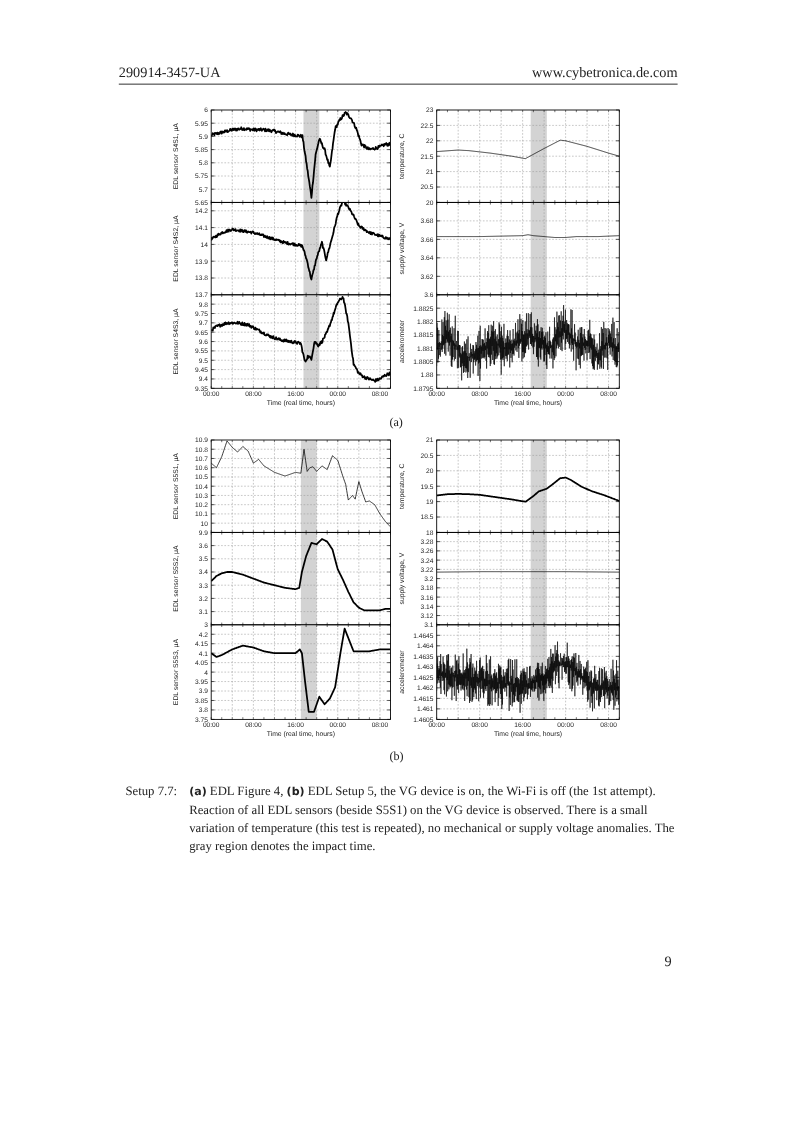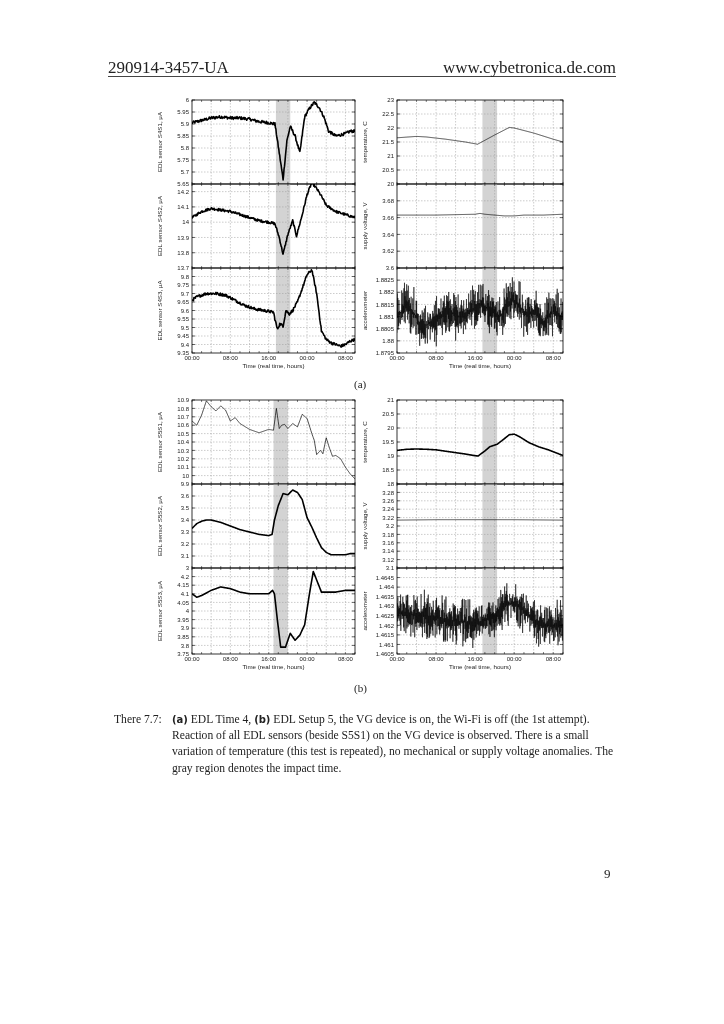--- a/index.html
+++ b/index.html
@@ -1,17 +1,17 @@
 <!DOCTYPE html>
 <html><head>
 <meta charset="utf-8">
 <style>
   html, body { margin:0; padding:0; background:#ffffff; }
   body { width:724px; height:1024px; position:relative; overflow:hidden; font-family:"DejaVu Serif", serif; color:#222; }
-  .header { position:absolute; left:108px; top:58px; width:508px; height:18px; border-bottom:1px solid #444; font-family:"Liberation Serif", serif; font-size:17px; }
+  .header { position:absolute; left:108px; top:58px; width:508px; height:18px; border-bottom:1px solid #444; font-family:"Liberation Serif", serif; font-size:13px; }
   .header .l { position:absolute; left:0; top:0; }
   .header .r { position:absolute; right:0; top:0;margin-left:21px; }
   svg text { font-family:"Liberation Sans", sans-serif; }
   .sublabel { position:absolute; font-family:"Liberation Serif", serif; font-size:11px; }
   .caption { position:absolute; left:114px; top:712px; width:510px; font-family:"Liberation Serif", serif; font-size:11.6px; line-height:16.2px; }
   .caption .lead { float:left; width:58px; }
   .caption .body { margin-left:58px; }
   .caption b { font-family:"DejaVu Sans", sans-serif; font-size:10px; font-weight:bold; }
   .pagenum { position:absolute; left:604px; top:866px; font-family:"Liberation Serif", serif; font-size:13px; }
 </style>
@@ -1055,17 +1055,17 @@
       </clipPath>
       <path d="M397.00 628.02 L397.28 603.27 L397.55 621.30 L397.83 597.40 L398.11 615.55 L398.38 607.11 L398.66 618.36 L398.94 608.89 L399.21 620.72 L399.49 607.61 L399.77 614.33 L400.04 601.03 L400.32 625.04 L400.60 594.56 L400.87 630.91 L401.15 603.76 L401.43 614.49 L401.70 611.38 L401.98 619.03 L402.26 610.39 L402.53 615.87 L402.81 596.62 L403.09 618.61 L403.36 602.14 L403.64 627.43 L403.92 603.51 L404.19 631.17 L404.47 604.28 L404.75 616.06 L405.02 611.63 L405.30 615.88 L405.58 607.72 L405.85 633.20 L406.13 595.58 L406.41 618.37 L406.68 600.58 L406.96 628.48 L407.24 594.91 L407.51 622.23 L407.79 594.79 L408.07 626.73 L408.34 609.48 L408.62 623.05 L408.90 605.29 L409.17 624.79 L409.45 612.44 L409.73 623.96 L410.00 607.53 L410.28 623.87 L410.56 606.85 L410.83 636.57 L411.11 611.27 L411.39 625.04 L411.66 605.04 L411.94 615.16 L412.22 611.71 L412.49 624.47 L412.77 613.64 L413.05 632.59 L413.32 609.99 L413.60 619.41 L413.88 595.10 L414.15 615.86 L414.43 609.35 L414.71 637.31 L414.98 600.74 L415.26 623.80 L415.54 599.80 L415.81 626.85 L416.09 613.00 L416.37 623.26 L416.64 603.13 L416.92 630.15 L417.20 596.40 L417.47 622.26 L417.75 608.47 L418.03 622.50 L418.30 608.95 L418.58 622.76 L418.86 612.04 L419.13 627.75 L419.41 612.39 L419.69 622.41 L419.96 611.47 L420.24 625.91 L420.52 613.13 L420.79 626.86 L421.07 594.06 L421.35 623.22 L421.62 611.49 L421.90 627.52 L422.18 609.23 L422.45 637.27 L422.73 611.52 L423.01 624.14 L423.28 608.30 L423.56 616.93 L423.84 605.98 L424.11 626.85 L424.39 589.69 L424.67 632.98 L424.94 602.15 L425.22 623.40 L425.50 608.14 L425.77 619.22 L426.05 607.52 L426.33 633.84 L426.60 604.08 L426.88 639.03 L427.16 598.32 L427.43 637.26 L427.71 601.96 L427.99 623.30 L428.26 594.58 L428.54 625.25 L428.82 615.83 L429.09 638.08 L429.37 606.94 L429.65 636.67 L429.92 603.23 L430.20 629.30 L430.48 615.61 L430.75 633.74 L431.03 612.63 L431.31 625.68 L431.58 606.91 L431.86 627.10 L432.14 610.38 L432.41 630.41 L432.69 609.54 L432.97 635.56 L433.24 600.75 L433.52 620.29 L433.80 615.35 L434.07 623.80 L434.35 612.54 L434.63 621.46 L434.90 616.26 L435.18 637.46 L435.46 610.02 L435.73 624.97 L436.01 600.04 L436.29 620.29 L436.56 597.78 L436.84 634.26 L437.12 608.46 L437.39 626.37 L437.67 607.35 L437.95 618.70 L438.22 606.57 L438.50 625.98 L438.78 605.31 L439.05 629.49 L439.33 610.17 L439.61 634.35 L439.88 608.20 L440.16 630.37 L440.44 616.96 L440.71 623.89 L440.99 617.08 L441.27 626.47 L441.54 610.31 L441.82 628.22 L442.10 595.37 L442.37 623.83 L442.65 602.86 L442.93 623.75 L443.20 609.90 L443.48 641.62 L443.76 618.34 L444.03 640.29 L444.31 612.68 L444.59 622.15 L444.86 599.56 L445.14 641.78 L445.42 618.07 L445.69 640.17 L445.97 596.64 L446.25 626.13 L446.52 614.66 L446.80 628.45 L447.08 613.25 L447.35 641.24 L447.63 616.67 L447.91 624.90 L448.18 618.68 L448.46 627.57 L448.74 612.34 L449.01 626.10 L449.29 611.81 L449.57 626.43 L449.84 608.31 L450.12 638.29 L450.40 614.24 L450.67 630.33 L450.95 612.26 L451.23 629.93 L451.50 611.21 L451.78 628.25 L452.06 616.50 L452.33 625.99 L452.61 620.14 L452.89 641.77 L453.16 603.46 L453.44 634.45 L453.72 607.87 L453.99 621.57 L454.27 604.96 L454.55 625.87 L454.82 606.99 L455.10 630.87 L455.38 606.00 L455.65 635.43 L455.93 613.80 L456.21 644.68 L456.48 618.61 L456.76 640.49 L457.04 615.22 L457.31 625.67 L457.59 608.53 L457.87 626.01 L458.14 615.50 L458.42 624.79 L458.70 614.23 L458.97 628.78 L459.25 611.10 L459.53 624.76 L459.80 621.09 L460.08 625.33 L460.36 607.97 L460.63 633.08 L460.91 611.89 L461.19 622.06 L461.46 607.65 L461.74 623.43 L462.02 599.90 L462.29 623.01 L462.57 598.81 L462.85 646.38 L463.12 619.55 L463.40 634.02 L463.68 620.88 L463.95 640.92 L464.23 599.16 L464.51 622.42 L464.78 614.40 L465.06 628.88 L465.34 616.83 L465.61 642.19 L465.89 600.01 L466.17 638.90 L466.44 608.57 L466.72 631.50 L467.00 621.74 L467.27 638.12 L467.55 620.90 L467.83 638.31 L468.10 599.38 L468.38 632.94 L468.66 616.37 L468.93 628.84 L469.21 616.02 L469.49 624.63 L469.76 599.31 L470.04 636.88 L470.32 615.60 L470.59 636.82 L470.87 617.58 L471.15 637.96 L471.42 616.50 L471.70 638.21 L471.98 621.36 L472.25 631.74 L472.53 617.62 L472.81 647.97 L473.08 613.33 L473.36 631.13 L473.64 609.77 L473.91 639.82 L474.19 611.74 L474.47 630.55 L474.74 618.62 L475.02 630.54 L475.30 608.42 L475.57 627.45 L475.85 610.42 L476.13 637.46 L476.40 607.50 L476.68 633.96 L476.96 610.60 L477.23 624.51 L477.51 613.46 L477.79 631.03 L478.06 610.92 L478.34 630.33 L478.62 618.53 L478.89 624.79 L479.17 606.39 L479.45 635.64 L479.72 621.34 L480.00 631.58 L480.28 616.63 L480.55 626.24 L480.83 620.99 L481.11 625.54 L481.38 606.04 L481.66 625.85 L481.94 605.35 L482.21 633.55 L482.49 616.78 L482.77 626.25 L483.04 618.98 L483.32 627.19 L483.60 614.75 L483.87 628.61 L484.15 616.76 L484.43 625.66 L484.70 618.07 L484.98 621.02 L485.26 613.56 L485.53 628.90 L485.81 614.92 L486.09 628.00 L486.36 618.25 L486.64 625.85 L486.92 608.64 L487.19 626.32 L487.47 614.01 L487.75 619.91 L488.02 607.18 L488.30 620.55 L488.58 602.49 L488.85 634.23 L489.13 606.66 L489.41 624.45 L489.68 602.68 L489.96 636.91 L490.24 608.24 L490.51 625.22 L490.79 612.10 L491.07 626.60 L491.34 613.83 L491.62 631.09 L491.90 605.65 L492.17 618.83 L492.45 612.80 L492.73 630.54 L493.00 602.39 L493.28 623.07 L493.56 612.16 L493.83 629.52 L494.11 614.44 L494.39 637.20 L494.66 613.36 L494.94 627.12 L495.22 613.22 L495.49 622.53 L495.77 605.43 L496.05 630.32 L496.32 611.20 L496.60 621.30 L496.88 608.31 L497.15 625.57 L497.43 607.52 L497.71 616.86 L497.98 598.93 L498.26 619.31 L498.54 609.21 L498.81 623.80 L499.09 597.32 L499.37 625.47 L499.64 606.65 L499.92 621.07 L500.20 603.34 L500.47 623.28 L500.75 589.93 L501.03 625.21 L501.30 597.20 L501.58 617.12 L501.86 601.28 L502.13 629.94 L502.41 594.24 L502.69 618.87 L502.96 594.28 L503.24 611.24 L503.52 602.85 L503.79 609.45 L504.07 600.95 L504.35 610.25 L504.62 586.44 L504.90 622.04 L505.18 596.84 L505.45 606.89 L505.73 593.88 L506.01 614.40 L506.28 590.96 L506.56 605.65 L506.84 583.27 L507.11 610.70 L507.39 594.78 L507.67 620.81 L507.94 600.35 L508.22 625.71 L508.50 601.49 L508.77 605.39 L509.05 602.18 L509.33 605.62 L509.60 593.86 L509.88 604.13 L510.16 603.41 L510.43 605.03 L510.71 598.01 L510.99 617.96 L511.26 598.37 L511.54 604.52 L511.82 600.72 L512.09 606.32 L512.37 596.33 L512.65 606.47 L512.92 594.25 L513.20 610.96 L513.48 601.80 L513.75 609.33 L514.03 601.30 L514.31 612.49 L514.58 597.27 L514.86 612.35 L515.14 597.61 L515.41 606.72 L515.69 584.26 L515.97 606.35 L516.24 600.74 L516.52 620.08 L516.80 596.53 L517.07 622.83 L517.35 598.71 L517.63 621.14 L517.90 601.00 L518.18 626.33 L518.46 604.14 L518.73 607.31 L519.01 599.99 L519.29 609.63 L519.56 599.34 L519.84 628.48 L520.12 596.62 L520.39 626.06 L520.67 601.83 L520.95 623.26 L521.22 597.08 L521.50 615.36 L521.78 594.02 L522.05 610.07 L522.33 597.92 L522.61 632.96 L522.88 607.34 L523.16 614.00 L523.44 593.63 L523.71 613.30 L523.99 606.26 L524.27 620.26 L524.54 602.62 L524.82 618.90 L525.10 610.25 L525.37 623.35 L525.65 608.22 L525.93 615.60 L526.20 595.40 L526.48 616.07 L526.76 609.76 L527.03 615.50 L527.31 600.86 L527.59 622.19 L527.86 608.34 L528.14 618.33 L528.42 603.58 L528.69 616.65 L528.97 611.95 L529.25 617.55 L529.52 614.66 L529.80 631.60 L530.08 614.26 L530.35 619.95 L530.63 606.02 L530.91 625.69 L531.18 608.87 L531.46 620.51 L531.74 608.15 L532.01 624.23 L532.29 607.01 L532.57 620.71 L532.84 610.27 L533.12 623.30 L533.40 601.74 L533.67 627.80 L533.95 611.09 L534.23 637.86 L534.50 600.16 L534.78 636.05 L535.06 614.55 L535.33 627.76 L535.61 619.89 L535.89 626.94 L536.16 610.73 L536.44 643.38 L536.72 619.22 L536.99 624.85 L537.27 609.42 L537.55 632.96 L537.82 610.23 L538.10 638.98 L538.38 620.52 L538.65 646.66 L538.93 620.80 L539.21 630.82 L539.48 617.34 L539.76 629.62 L540.04 616.28 L540.31 644.05 L540.59 605.31 L540.87 626.04 L541.14 616.66 L541.42 627.78 L541.70 612.76 L541.97 628.12 L542.25 619.86 L542.53 636.52 L542.80 618.13 L543.08 627.98 L543.36 618.00 L543.63 627.38 L543.91 622.37 L544.19 641.36 L544.46 610.04 L544.74 642.16 L545.02 607.11 L545.29 635.61 L545.57 623.79 L545.85 638.15 L546.12 622.61 L546.40 631.74 L546.68 607.54 L546.95 633.76 L547.23 621.19 L547.51 627.32 L547.78 608.35 L548.06 626.03 L548.34 618.60 L548.61 632.68 L548.89 619.55 L549.17 632.83 L549.44 606.37 L549.72 643.82 L550.00 611.42 L550.27 631.20 L550.55 616.41 L550.83 627.09 L551.10 609.87 L551.38 629.41 L551.66 614.64 L551.93 635.13 L552.21 617.18 L552.49 632.37 L552.76 619.35 L553.04 628.09 L553.32 624.53 L553.59 641.03 L553.87 617.35 L554.15 640.44 L554.42 623.29 L554.70 627.57 L554.98 620.11 L555.25 637.35 L555.53 607.96 L555.81 629.62 L556.08 622.68 L556.36 630.35 L556.64 619.79 L556.91 632.19 L557.19 599.77 L557.47 636.49 L557.74 609.57 L558.02 645.28 L558.30 617.29 L558.57 627.46 L558.85 614.02 L559.13 641.56 L559.40 620.68 L559.68 634.12 L559.96 612.55 L560.23 631.95 L560.51 600.17 L560.79 637.64 L561.06 618.06 L561.34 627.89 L561.62 609.78 L561.89 636.02 L562.17 623.86 L562.45 640.62 L562.72 617.81 L563.00 633.12" fill="none" stroke="#000" stroke-width="0.55" clip-path="url(#clip11)" stroke-linejoin="round"></path>
       <rect x="397" y="568" width="166" height="86" fill="none" stroke="#000" stroke-width="0.8"></rect>
     </g>
   </svg>
 
 <div class="sublabel" style="left:354px;top:378px;">(a)</div>
 <div class="sublabel" style="left:354px;top:682px;">(b)</div>
 
 <div class="caption">
-  <div class="lead">There 7.7:</div>
-  <div class="body"><b>(a)</b><span> EDL Time 4, </span><b>(b)</b><span> EDL Setup 5, the VG device is on, the Wi-Fi is off (the 1st attempt). Reaction of all EDL sensors (beside S5S1) on the VG device is observed. There is a small variation of temperature (this test is repeated), no mechanical or supply voltage anomalies. The gray region denotes the impact time.</span></div>
+  <div class="lead">Setup 7.7:</div>
+  <div class="body"><b>(a)</b><span> EDL Figure 4, </span><b>(b)</b><span> EDL Setup 5, the VG device is on, the Wi-Fi is off (the 1st attempt). Reaction of all EDL sensors (beside S5S1) on the VG device is observed. There is a small variation of temperature (this test is repeated), no mechanical or supply voltage anomalies. The gray region denotes the impact time.</span></div>
 </div>
 
 <div class="pagenum">9</div>
 
 </body></html>

